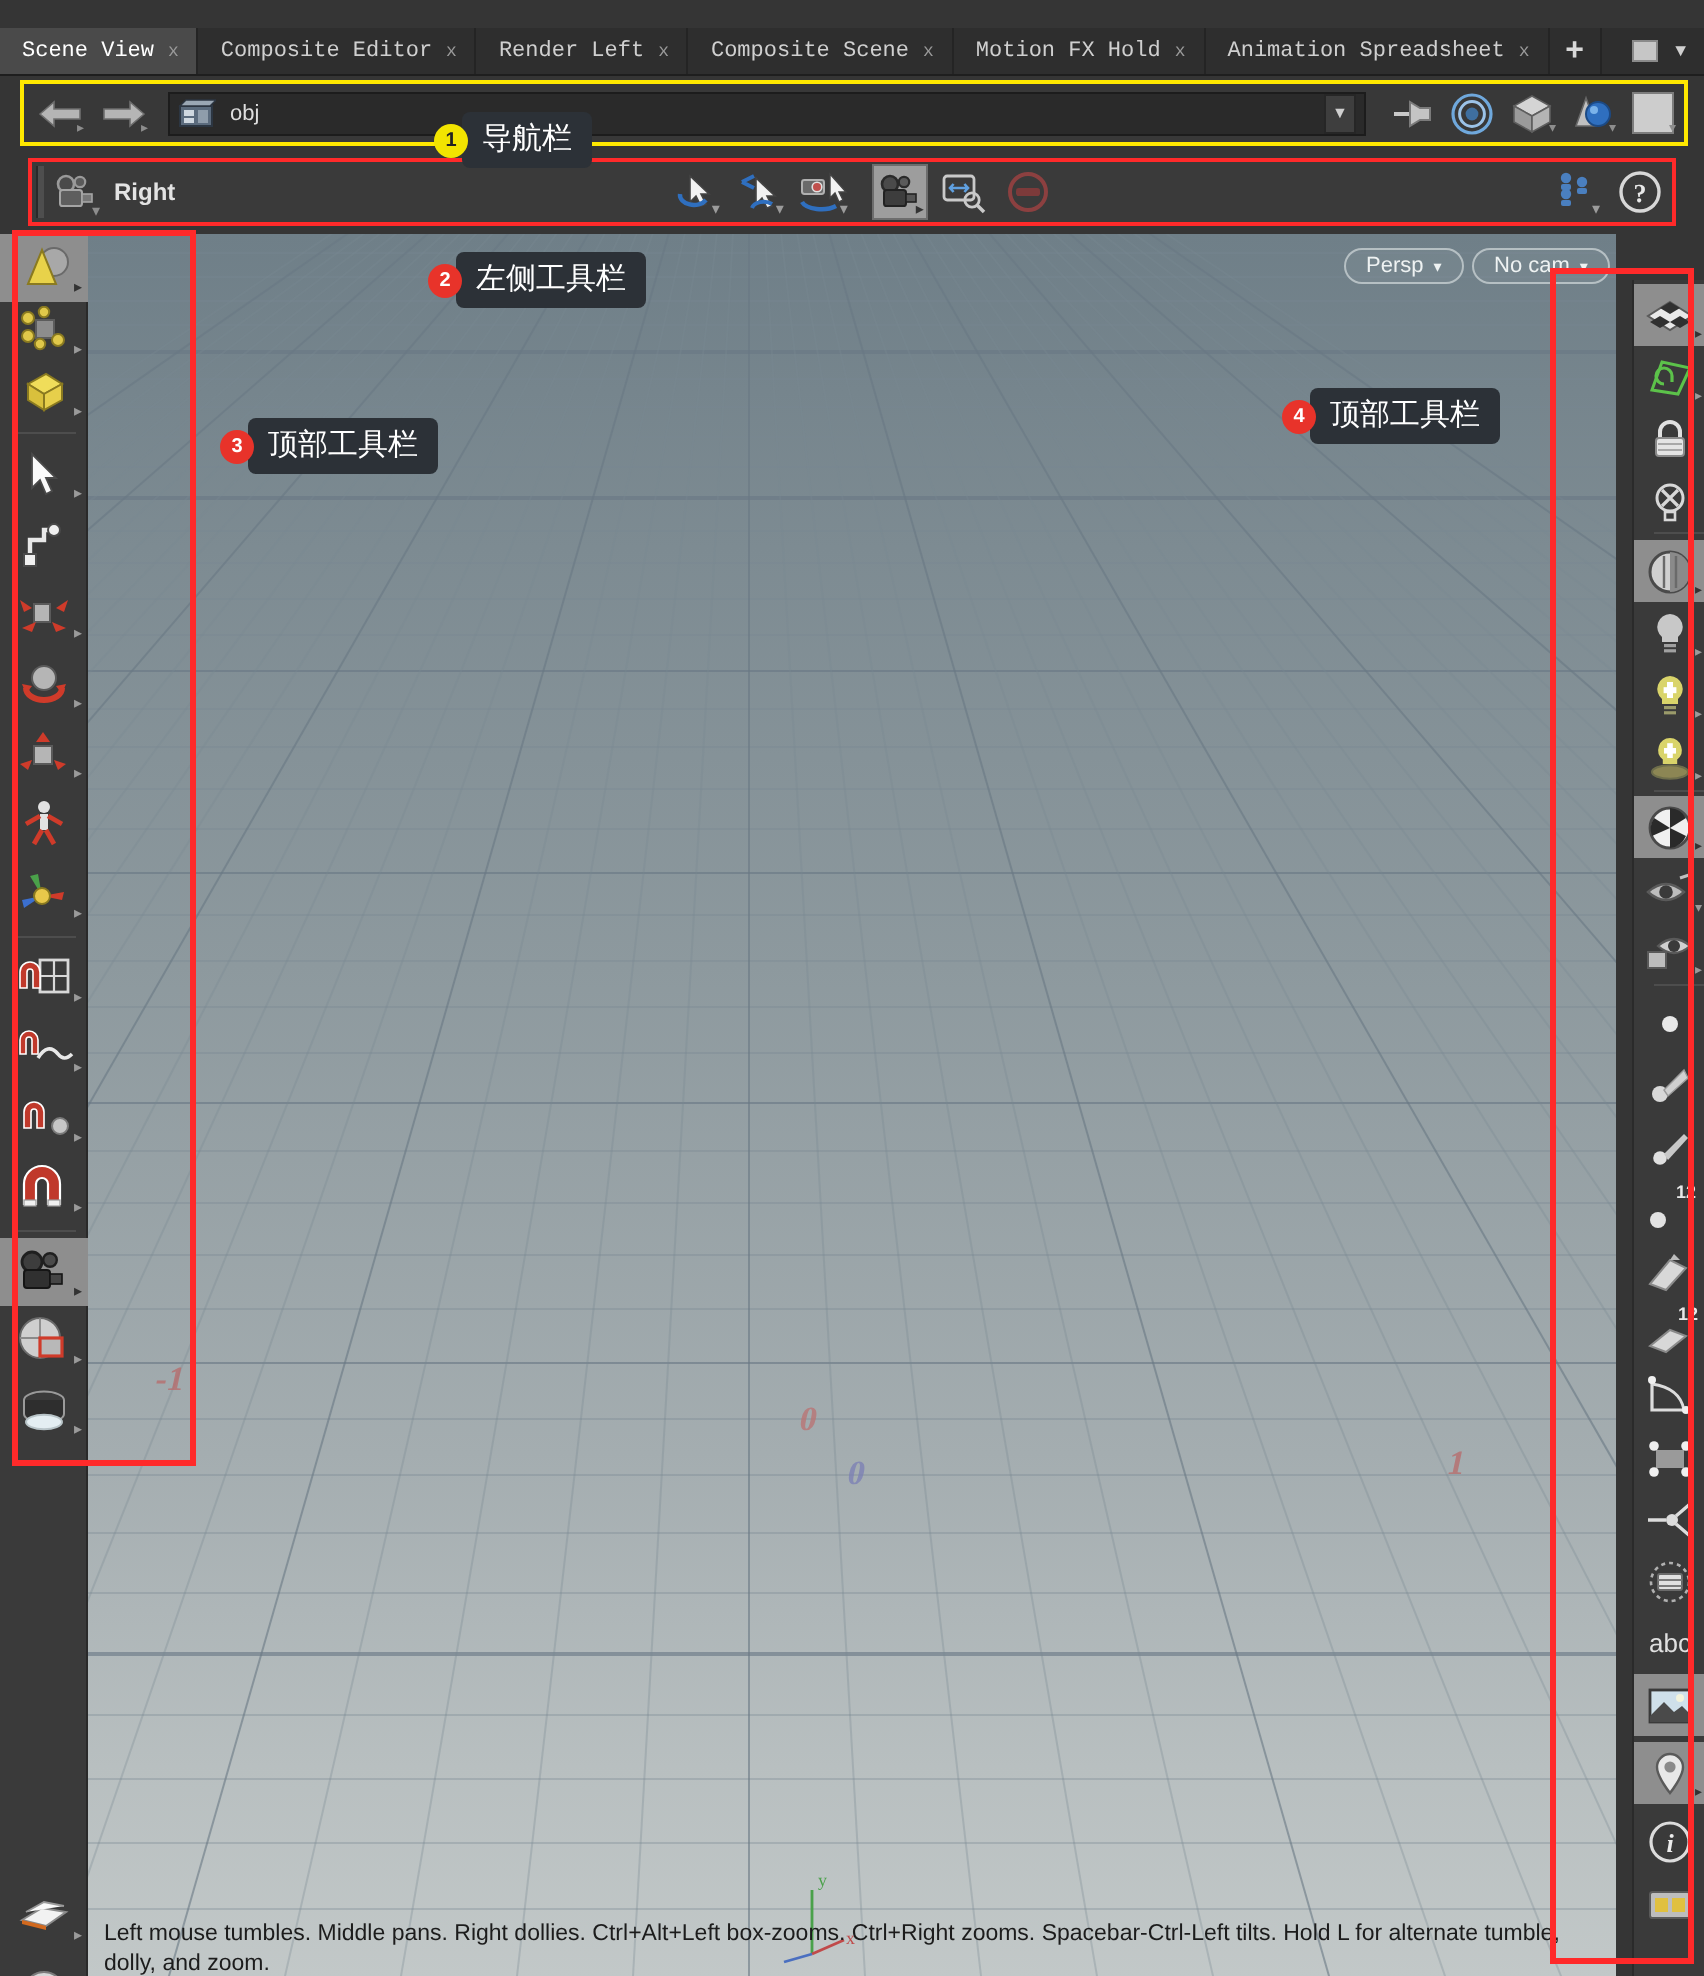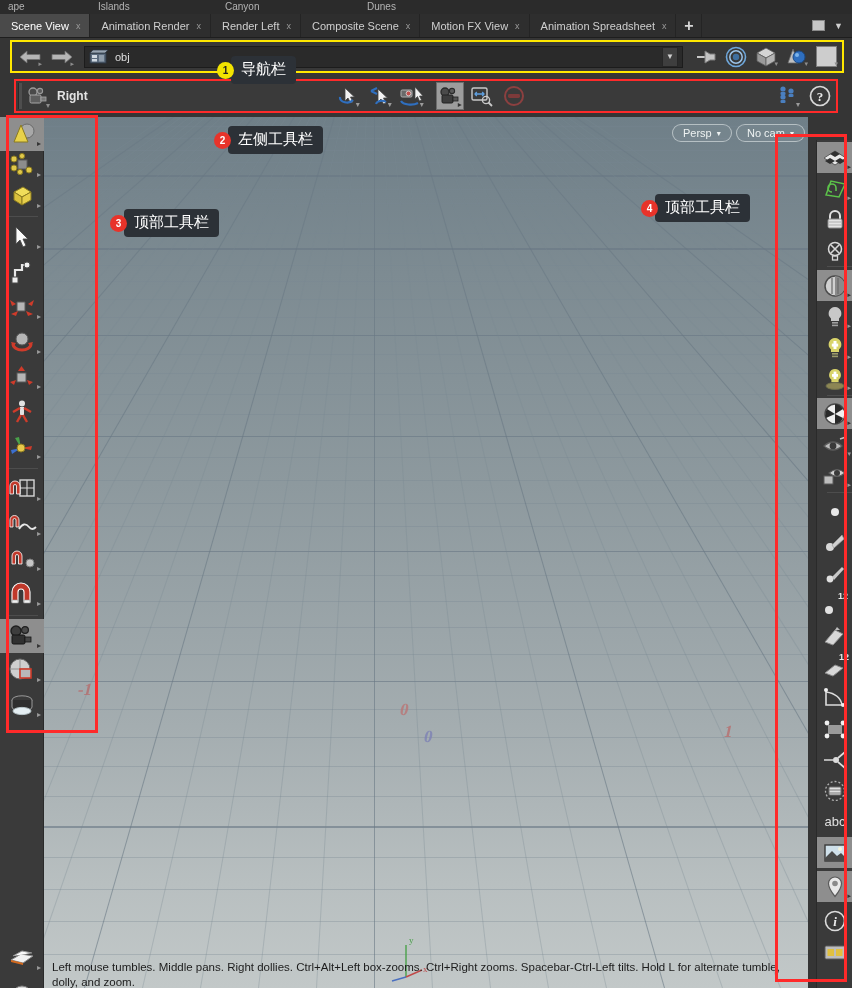--- a/index.html
+++ b/index.html
@@ -18,20 +18,21 @@
     background:#2b2b2b; display:flex; align-items:center;
     font-size:10px; color:#b4b4b4; overflow:hidden;
   }
   .shelf-strip .sh{ position:absolute; top:1px; }
 
   
   .tabbar{
     position:absolute; left:0; top:14px; width:852px; height:24px;
     background:#2e2e2e; display:flex; align-items:stretch;
     border-bottom:1px solid #1e1e1e;
+    font-family:Liberation Mono, monospace;
   }
   .tab{
     display:flex; align-items:center; gap:7px;
     padding:0 9px 0 11px; font-size:11px; color:#cfcfcf;
     border-right:1px solid #242424; cursor:default; white-space:nowrap;
   }
   .tab.active{ background:#4a4a4a; color:#ffffff; }
   .tab .x{ font-size:9px; color:#9a9a9a; }
   .tab-add{
     display:flex; align-items:center; justify-content:center;
@@ -163,46 +164,40 @@
     font-size:11.5px; color:#1c1c1c; line-height:15px;
   }
 
   .badge12{ position:absolute; font-size:9px; font-weight:bold; color:#e8e8e8;}
 </style>
 </head>
 <body>
 
 <div id="app">
 
-  <div class="shelf-strip">
-    <span class="sh" style="left:8px">ape</span>
-    <span class="sh" style="left:98px">Islands</span>
-    <span class="sh" style="left:225px">Canyon</span>
-    <span class="sh" style="left:367px">Dunes</span>
-  </div>
 
   <div class="tabbar">
     <div class="tab active">
       <span>Scene View</span>
       <span class="x">x</span>
     </div>
     <div class="tab">
-      <span>Animation Render</span>
+      <span>Composite Editor</span>
       <span class="x">x</span>
     </div>
     <div class="tab">
       <span>Render Left</span>
       <span class="x">x</span>
     </div>
     <div class="tab">
       <span>Composite Scene</span>
       <span class="x">x</span>
     </div>
     <div class="tab">
-      <span>Motion FX View</span>
+      <span>Motion FX Hold</span>
       <span class="x">x</span>
     </div>
     <div class="tab">
       <span>Animation Spreadsheet</span>
       <span class="x">x</span>
     </div>
     <div class="tab-add">+</div>
     <div class="tabbar-spacer"></div>
     <div class="tabbar-right">
       <div class="tb-sq"></div>

